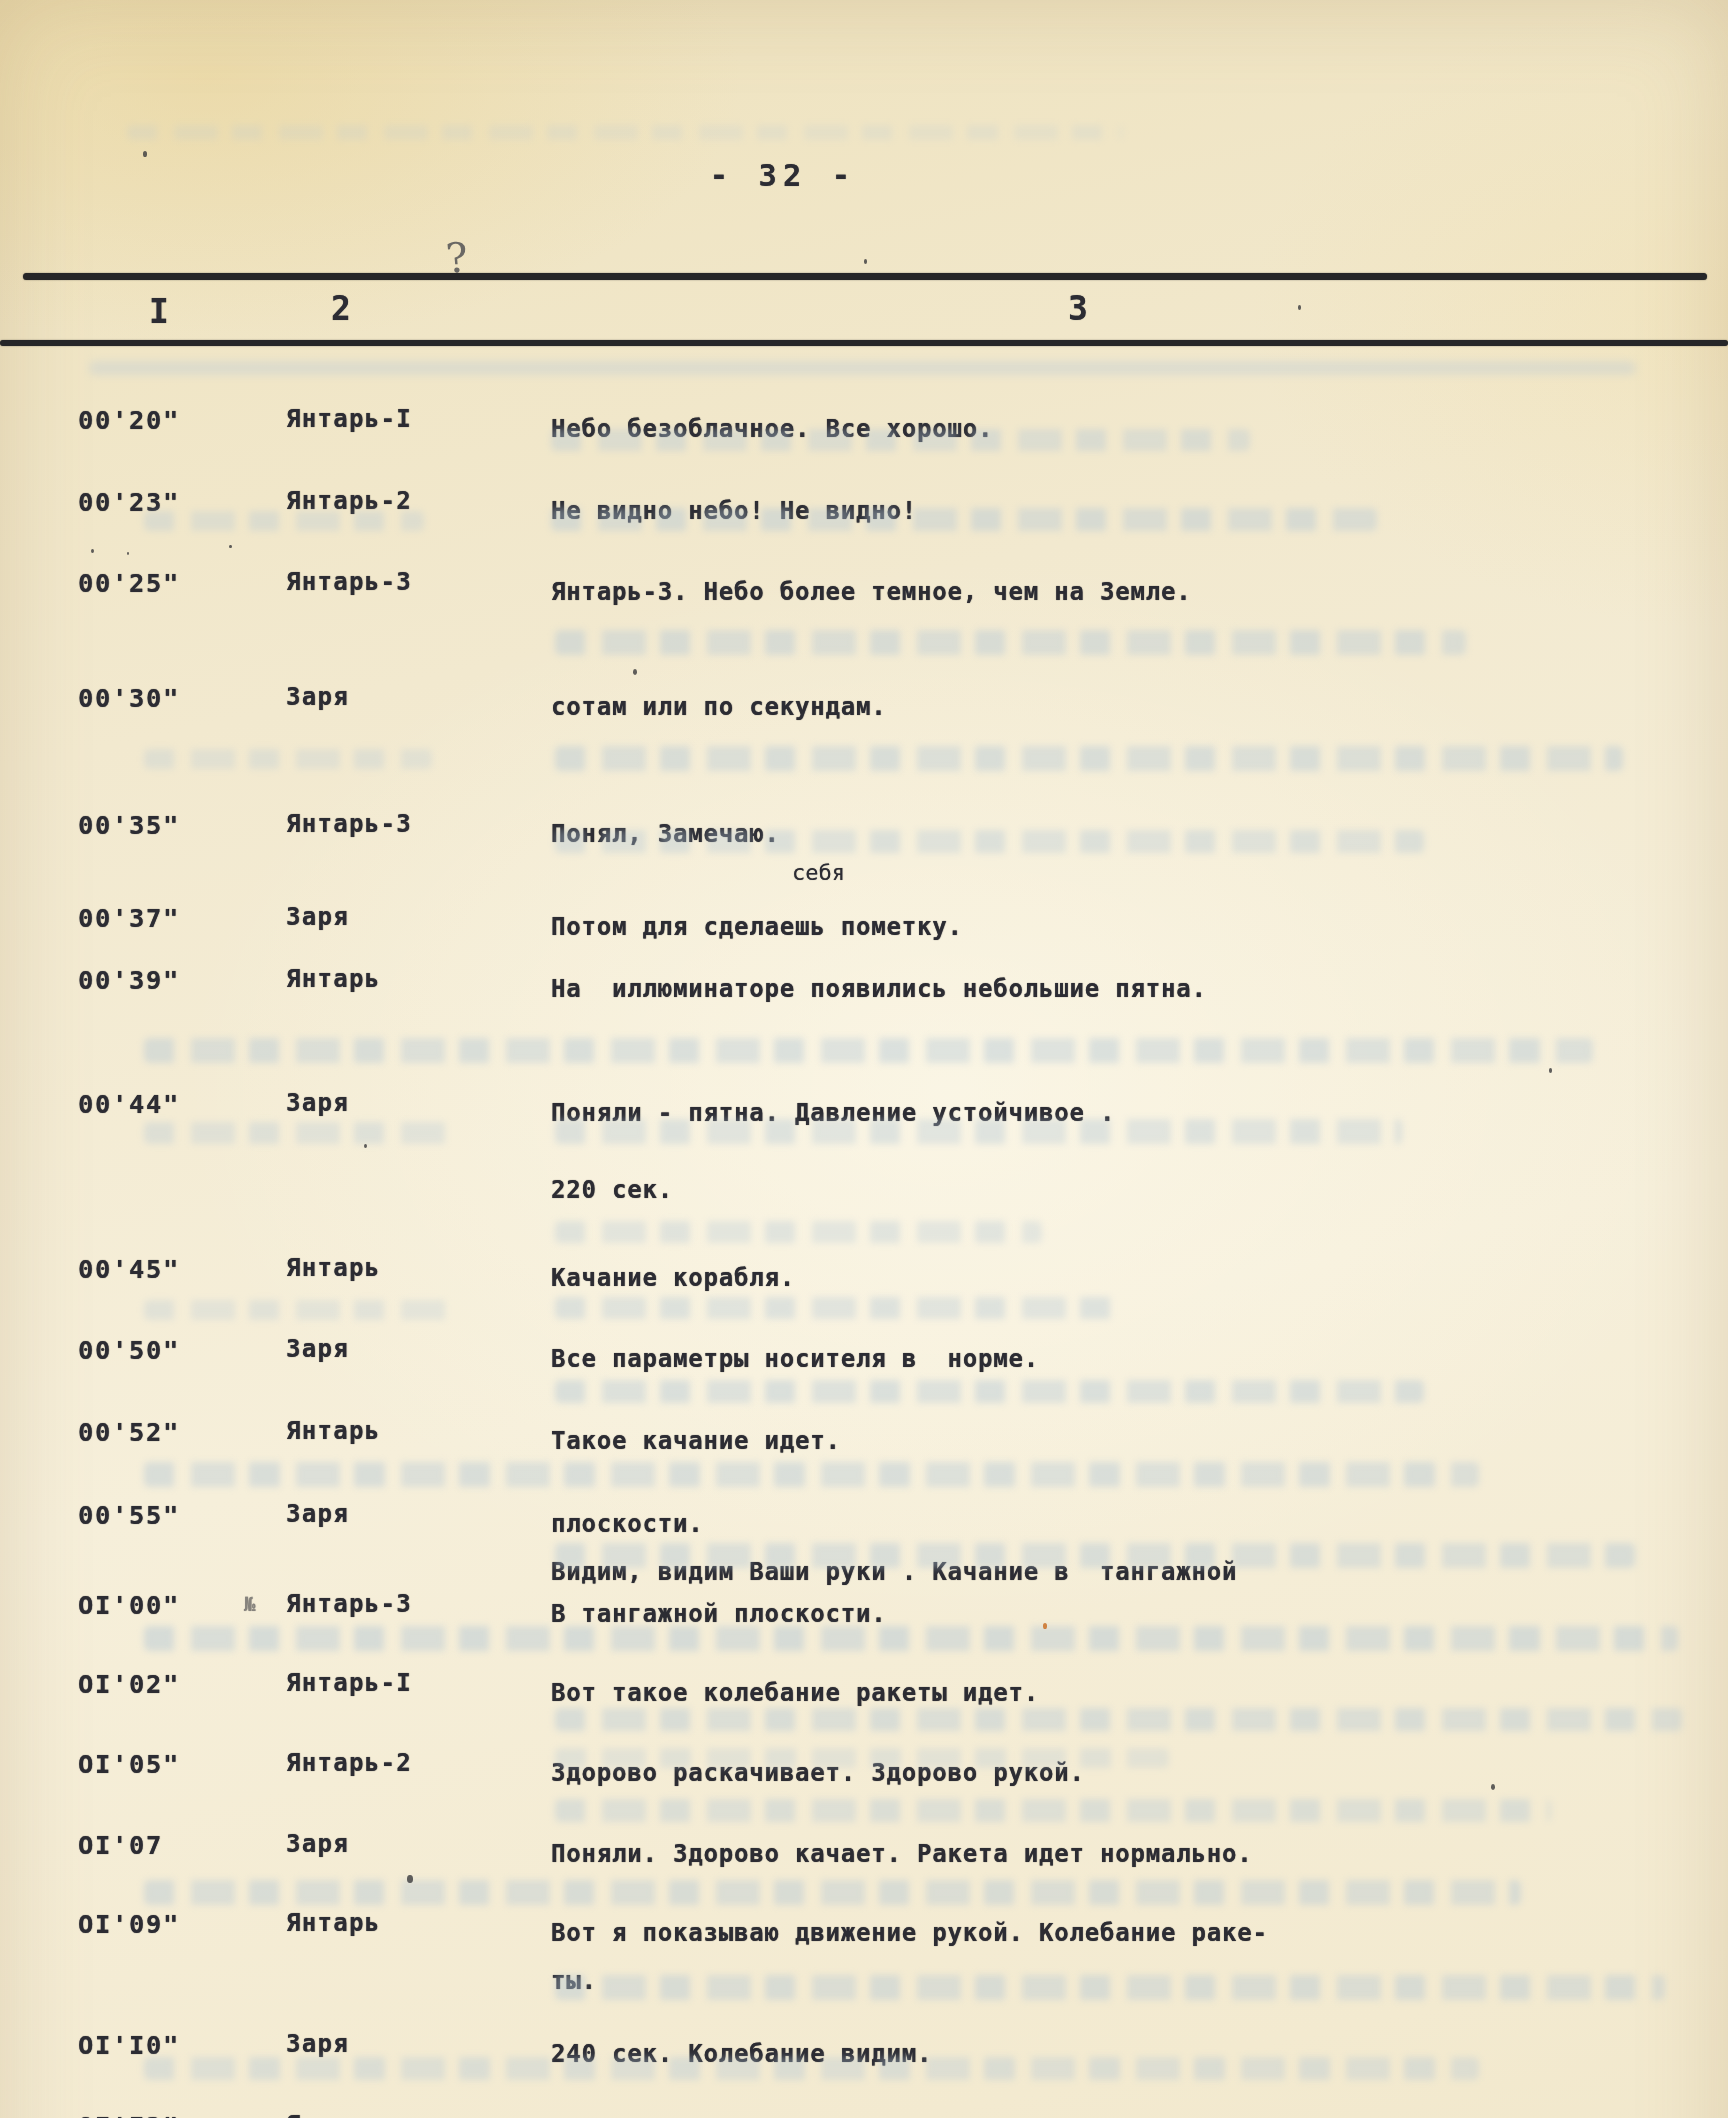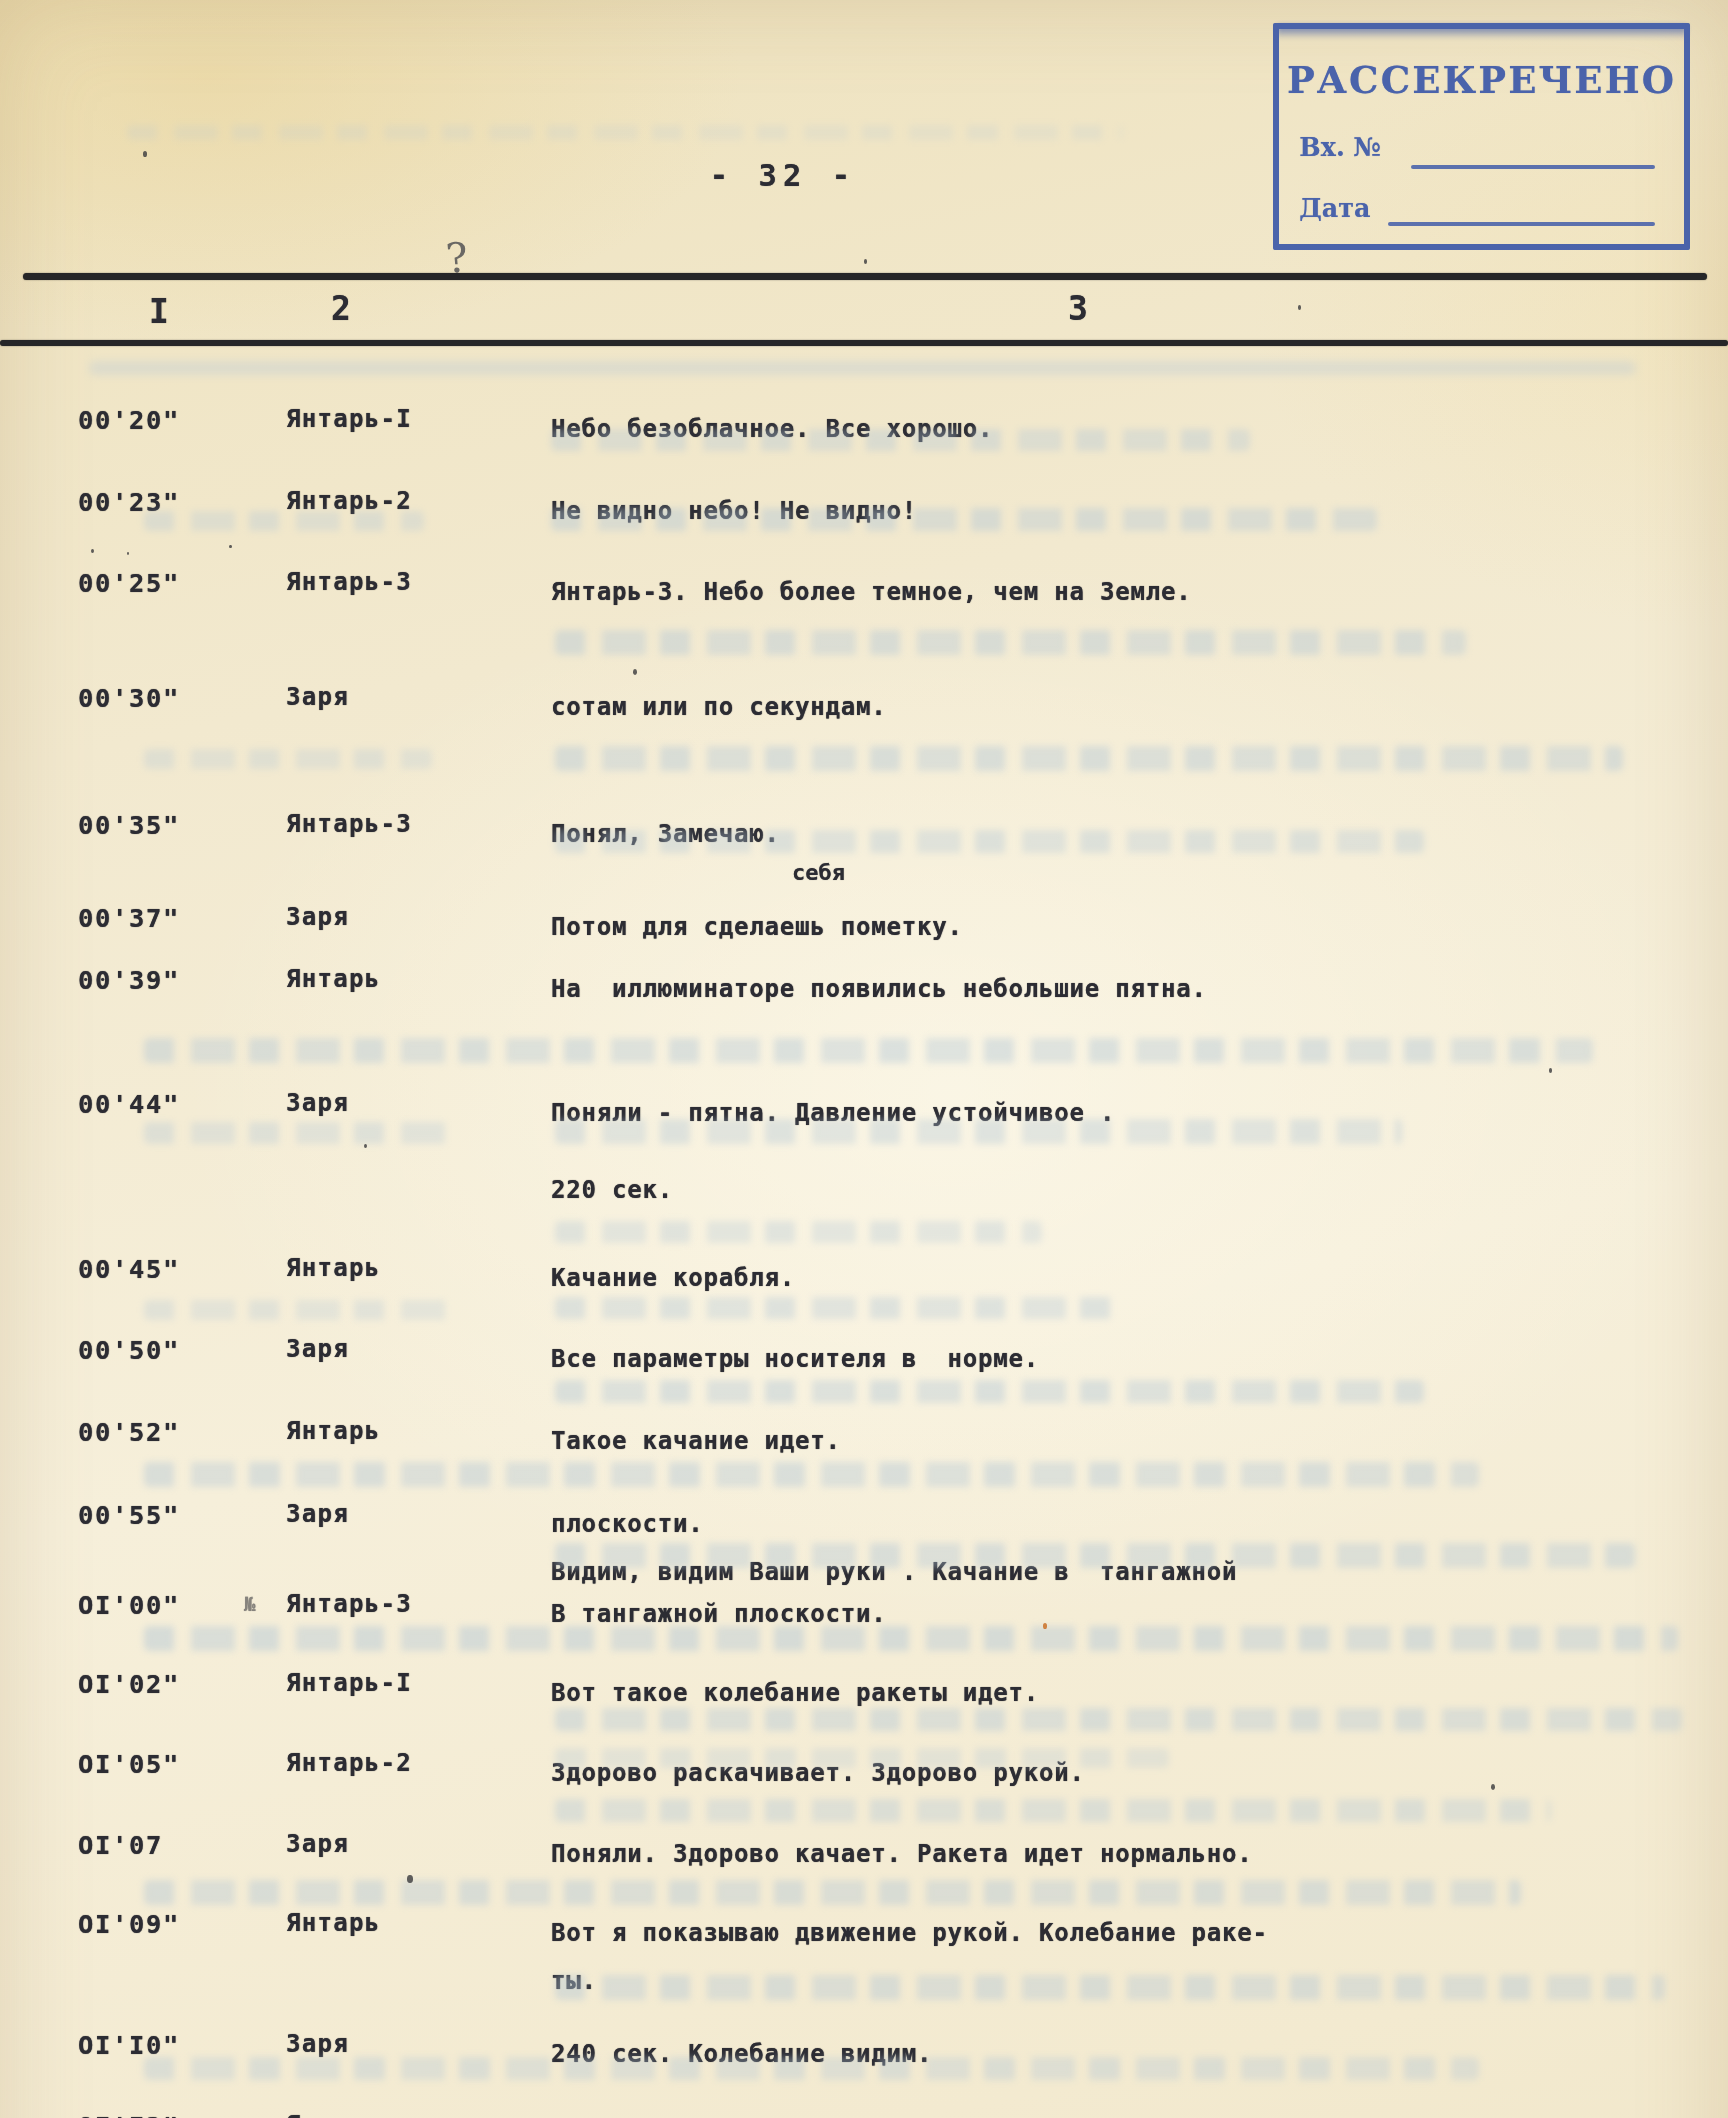--- a/index.html
+++ b/index.html
@@ -69,44 +69,37 @@
   .row{position:absolute;left:0;width:1728px;height:0.4px;}
   .cell{position:absolute;top:0;font-weight:bold;color:#2c2c33;
         text-shadow:0 0 0.8px rgba(44,44,51,.75), 0.4px 0.4px 0.8px rgba(44,44,51,.3);
         white-space:pre;}
   .cell.time{left:78px;font-size:25.4px;letter-spacing:1.7px;}
   .cell.mark{left:244px;font-size:19.5px;opacity:.55;top:3.4px;}
   .cell.callsign{left:286px;font-size:24px;letter-spacing:1.3px;}
   .cell.message{left:551px;font-size:24px;letter-spacing:0.8px;}
   .msg-line{white-space:pre;line-height:48px;height:48px;}
   .insert-above{
-    position:absolute;left:792px;top:-43px;font-size:22px;font-weight:bold;
+    position:absolute;left:792px;top:-43px;font-size:22px;font-weight:normal;
     color:#2c2c33;text-shadow:0 0 0.8px rgba(44,44,51,.7);white-space:pre;
   }
   .ghost{position:absolute;border-radius:5.1px;filter:blur(3.8px);
     background:repeating-linear-gradient(90deg,
       rgba(178,198,214,.85) 0px, rgba(178,198,214,.85) 30.5px,
       rgba(178,198,214,0) 30.5px, rgba(178,198,214,0) 47px,
       rgba(178,198,214,.75) 47px, rgba(178,198,214,.75) 91px,
       rgba(178,198,214,0) 91px, rgba(178,198,214,0) 105px);
   }
   .speck{position:absolute;border-radius:50%;background:#3a3a3c;opacity:.8;}
 </style>
 </head>
 <body>
 
 <div class="page">
 
-  <div class="stamp">
-    <div class="stamp-title">РАССЕКРЕЧЕНО</div>
-    <div class="stamp-label entry">Вх. №</div>
-    <div class="stamp-line l1"></div>
-    <div class="stamp-label date">Дата</div>
-    <div class="stamp-line l2"></div>
-  </div>
 
   <div class="page-number">- 32 -</div>
   <div class="pencil-question">?</div>
 
   <div class="rule rule-1"></div>
   <div class="col-head c1">I</div>
   <div class="col-head c2">2</div>
   <div class="col-head c3">3</div>
   <div class="rule rule-2"></div>
   <div class="rule-ghost"></div>

